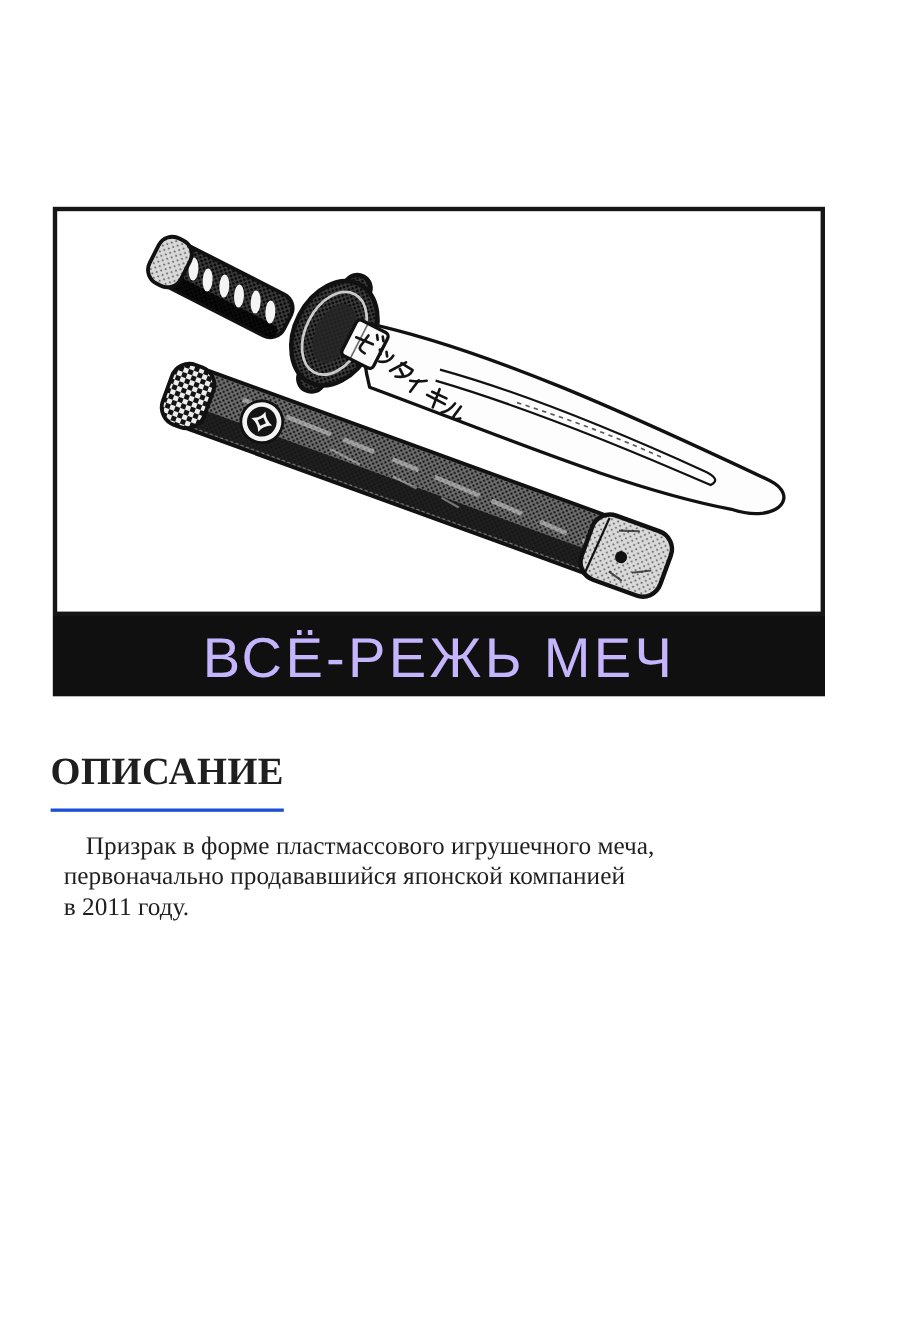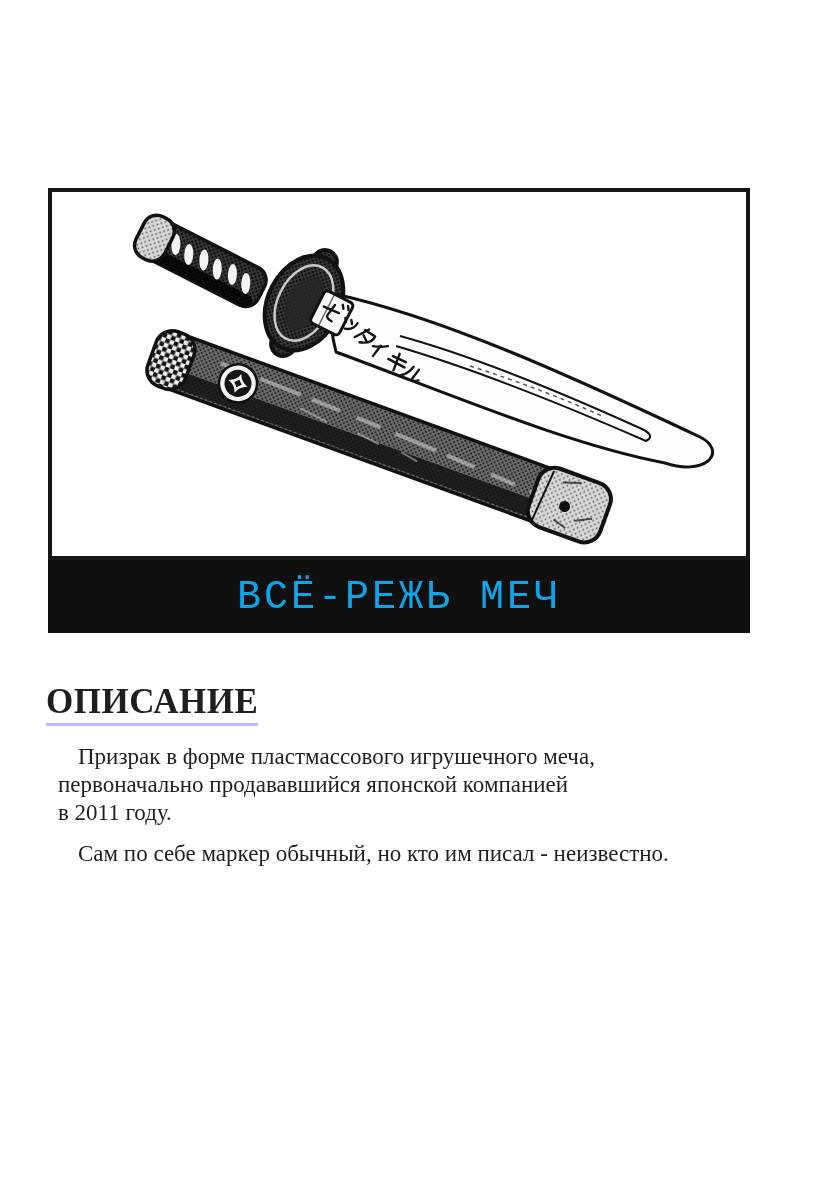--- a/index.html
+++ b/index.html
@@ -3,25 +3,25 @@
 <meta charset="utf-8">
 <style>
   html,body{margin:0;padding:0;background:#fff;}
   .page{position:relative;width:822px;height:1200px;background:#ffffff;overflow:hidden;
         font-family:"Liberation Serif", serif;color:#1f1f1f;}
   .artwork-frame{position:absolute;left:48px;top:188px;width:694px;height:364px;
         border:4px solid #161616;background:#ffffff;}
   .artwork-frame svg{position:absolute;left:0;top:0;}
   .title-banner{position:absolute;left:48px;top:560px;width:702px;height:73px;
         background:#101010;display:flex;align-items:center;justify-content:center;}
-  .title-banner span{color:#0ea5e9;font-size:40px;letter-spacing:3px;padding-top:2px;
-        font-family:Liberation Mono, monospace;white-space:nowrap;}
+  .title-banner span{color:#c4b5fd;font-size:51px;letter-spacing:3px;padding-top:2px;
+        font-family:Liberation Sans, sans-serif;white-space:nowrap;}
   .description{position:absolute;left:46px;top:682px;width:700px;}
   .description h1{margin:0;font-size:35px;line-height:1.12;font-weight:bold;
-        display:inline-block;border-bottom:3px solid #c4b5fd;padding-bottom:2px;
+        display:inline-block;border-bottom:3px solid #1d4ed8;padding-bottom:14px;
         letter-spacing:0.5px;}
   .paras{margin-top:17px;}
   .para{margin:12px;font-size:23px;line-height:28px;white-space:pre-line;text-indent:20px;}
   .para.spaced{margin-top:13px;}
   .para.no-indent{text-indent:0;}
 </style>
 </head>
 <body>
 
 <div class="page">
@@ -132,17 +132,16 @@
   <div class="title-banner">
     <span>ВСЁ-РЕЖЬ МЕЧ</span>
   </div>
 
   <div class="description">
     <h1>ОПИСАНИЕ</h1>
     <div class="paras">
       <p class="para">Призрак в форме пластмассового игрушечного меча,
 первоначально продававшийся японской компанией
 в 2011 году.</p>
-      <p class="para spaced">Сам по себе маркер обычный, но кто им писал - неизвестно.</p>
     </div>
   </div>
 
 </div>
 
 </body></html>

